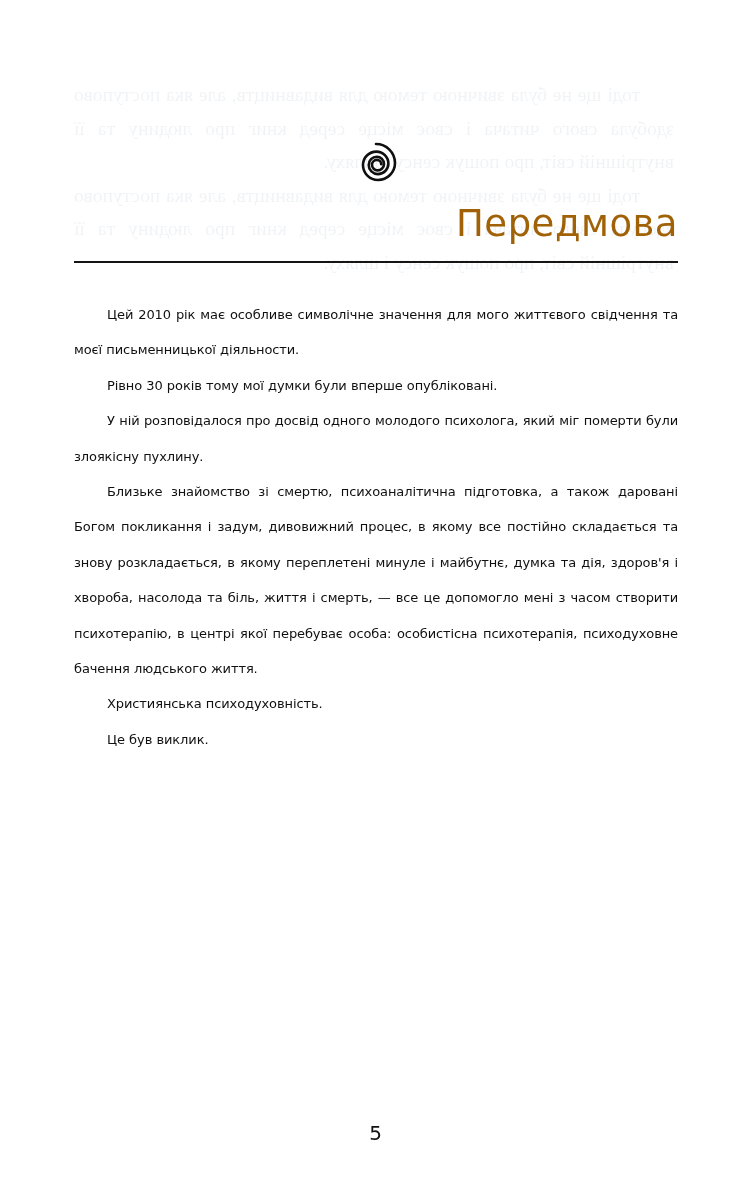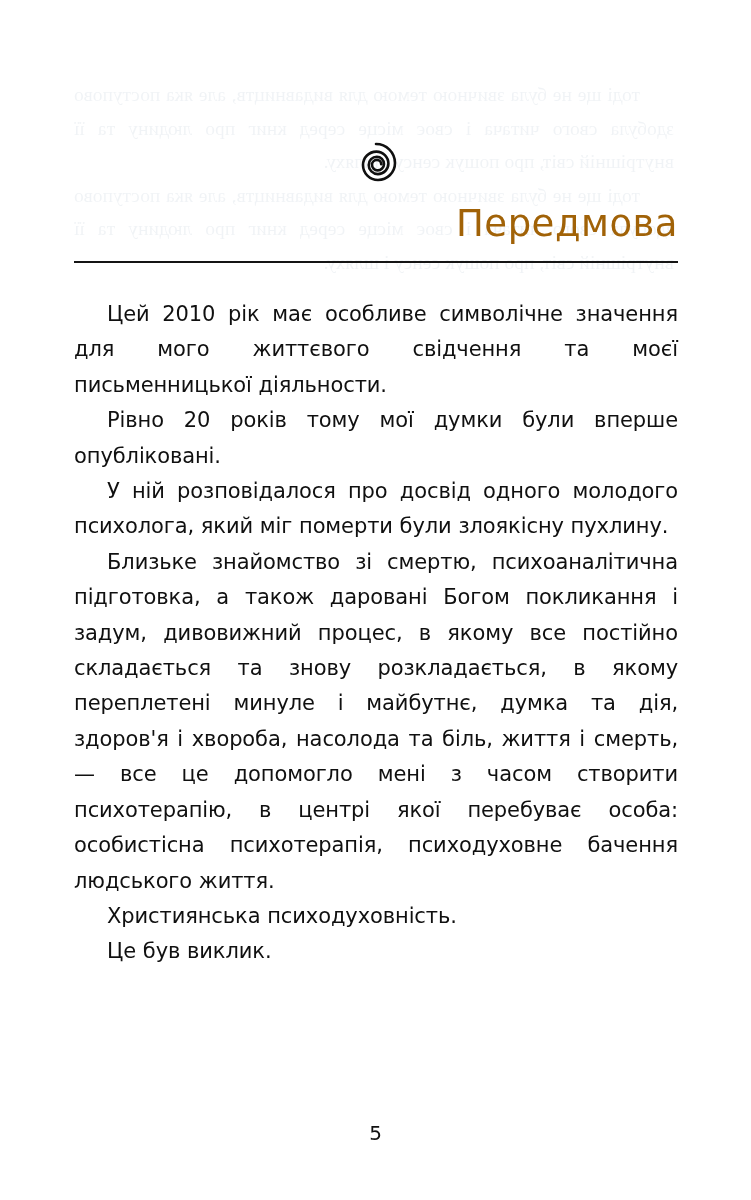--- a/index.html
+++ b/index.html
@@ -76,21 +76,21 @@
   .rule {
     border: 0;
     border-top: 2.5px solid #141414;
     margin: 0 0 34px 0;
     width: 100%;
   }
 
   .body-text p {
     margin: 0;
     font-family: "DejaVu Sans", sans-serif;
-    font-size: 21px;
+    font-size: 13px;
     line-height: 35.4px;
     text-align: justify;
     text-indent: 33px;
     color: #101010;
     letter-spacing: -0.1px;
     word-spacing: 0.2px;
   }
 
   .folio {
     position: absolute;
@@ -135,21 +135,21 @@
         </g>
       </svg>
     </div>
 
     <h1 class="chapter-title">Передмова</h1>
 
     <hr class="rule">
 
     <div class="body-text">
       <p>Цей 2010 рік має особливе символічне значення для мого життєвого свідчення та моєї письменницької діяльности.</p>
-      <p>Рівно 20 років тому мої думки були вперше опубліковані.</p>
+      <p>Рівно 30 років тому мої думки були вперше опубліковані.</p>
       <p>У ній розповідалося про досвід одного молодого психолога, який міг померти були злоякісну пухлину.</p>
       <p>Близьке знайомство зі смертю, психоаналітична підготовка, а також даровані Богом покликання і задум, дивовижний процес, в якому все постійно складається та знову розкладається, в якому переплетені минуле і майбутнє, думка та дія, здоров'я і хвороба, насолода та біль, життя і смерть, — все це допомогло мені з часом створити психотерапію, в центрі якої перебуває особа: особистісна психотерапія, психодуховне бачення людського життя.</p>
       <p>Християнська психодуховність.</p>
       <p>Це був виклик.</p>
     </div>
 
   </div>
 
   <div class="folio">5</div>
 

